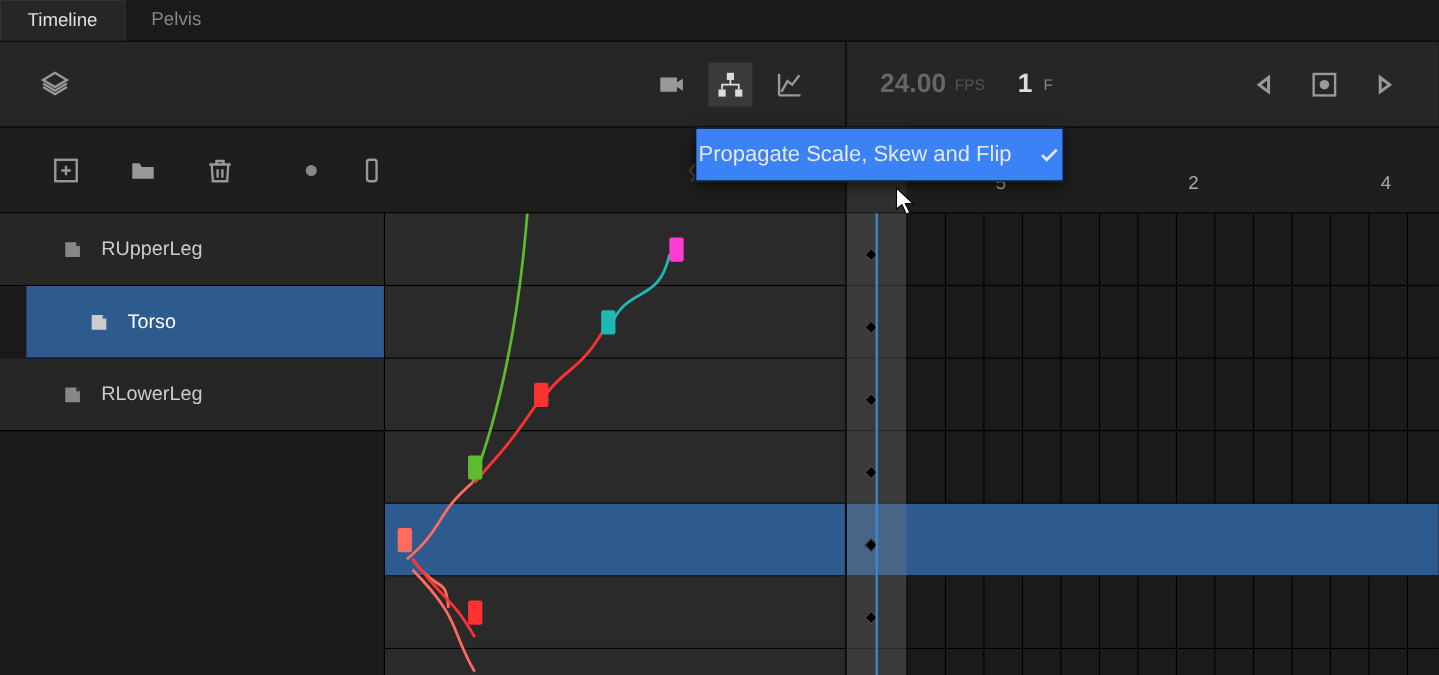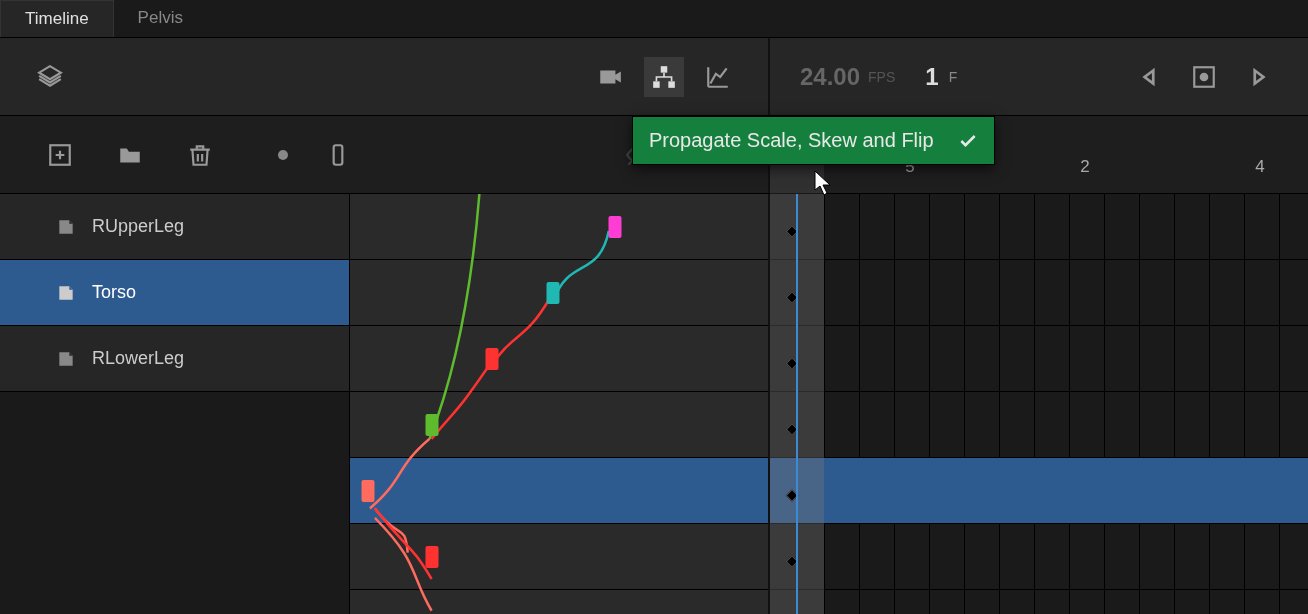--- a/index.html
+++ b/index.html
@@ -31,41 +31,41 @@
 
 .ruler { position: absolute; top: 0; left: 0; right: 0; height: 100%; }
 .ruler-label { position: absolute; bottom: 16px; transform: translateX(-50%); color: #aaa; font-size: 17px; }
 
 .layers-area { display: flex; height: calc(100% - 36px - 78px - 78px); }
 .layers-col { width: 350px; border-right: 1px solid #000; }
 .parent-col { width: 420px; border-right: 2px solid #111; position: relative; background: #2a2a2a; }
 .timeline-col { flex: 1; position: relative; }
 
 .layer-row { height: 66px; display: flex; align-items: center; padding: 0 20px 0 56px; border-bottom: 1px solid #000; font-size: 18px; color: #ccc; background: #262626; cursor: pointer; position: relative; }
-.layer-row.selected { background: #2d5a8f; color: #fff; }
+.layer-row.selected { background: #2d5a8f; color: #fff; margin-left: 24px; }
 .layer-row svg { width: 20px; height: 20px; margin-right: 16px; fill: #888; }
 .layer-row.selected svg { fill: #ccc; }
 
 .parent-row { height: 66px; border-bottom: 1px solid #000; position: relative; }
 .parent-row.selected { background: #2d5a8f; }
 .node { position: absolute; width: 13px; height: 22px; border-radius: 2px; transform: translate(-50%, -50%); z-index: 5; }
 
 .timeline-row { height: 66px; border-bottom: 1px solid #000; position: relative; }
 .timeline-row.selected { background: #2d5a8f; }
 
 .playhead-marker { position: absolute; top: 8px; left: 16px; width: 22px; height: 18px; background: #3b8bd4; z-index: 10; }
 .playhead-marker::after { content: ''; position: absolute; top: 100%; left: 0; border-left: 11px solid transparent; border-right: 11px solid transparent; border-top: 10px solid #3b8bd4; }
 .playhead-line { position: absolute; top: 0; left: 26px; width: 2px; height: 1000px; background: #3b8bd4; z-index: 8; }
 .playhead-track { position: absolute; top: 0; left: 0; width: 54px; height: 1000px; background: rgba(120,120,120,0.2); z-index: 1; }
 
 .keyframe { position: absolute; left: 22px; transform: translateX(-50%) rotate(45deg); width: 9px; height: 9px; background: #000; border: 1px solid #555; z-index: 4; }
 
 .grid-vert { position: absolute; top: 0; width: 1px; height: 100%; background: #000; }
 
-.tooltip { position: absolute; top: 116px; left: 632px; background: #15803d; border: 1px solid #000; padding: 12px 16px; font-size: 20px; color: #e8e8e8; display: flex; align-items: center; gap: 24px; z-index: 50; box-shadow: 0 4px 12px rgba(0,0,0,0.6); }
+.tooltip { position: absolute; top: 116px; left: 632px; background: #3b82f6; border: 1px solid #000; padding: 12px 2px; font-size: 20px; color: #e8e8e8; display: flex; align-items: center; gap: 24px; z-index: 50; box-shadow: 0 4px 12px rgba(0,0,0,0.6); }
 .tooltip svg { width: 20px; height: 20px; fill: #ccc; }
 
 .cursor-arrow { position: absolute; top: 170px; left: 814px; z-index: 60; fill: #fff; stroke: #000; stroke-width: 1; }
 
 .dot-marker { width: 10px; height: 10px; border-radius: 50%; background: #888; }
 
 .svg-curves { position: absolute; top: 0; left: 0; width: 100%; height: 100%; pointer-events: none; z-index: 2; }
 
 </style>
 </head>

